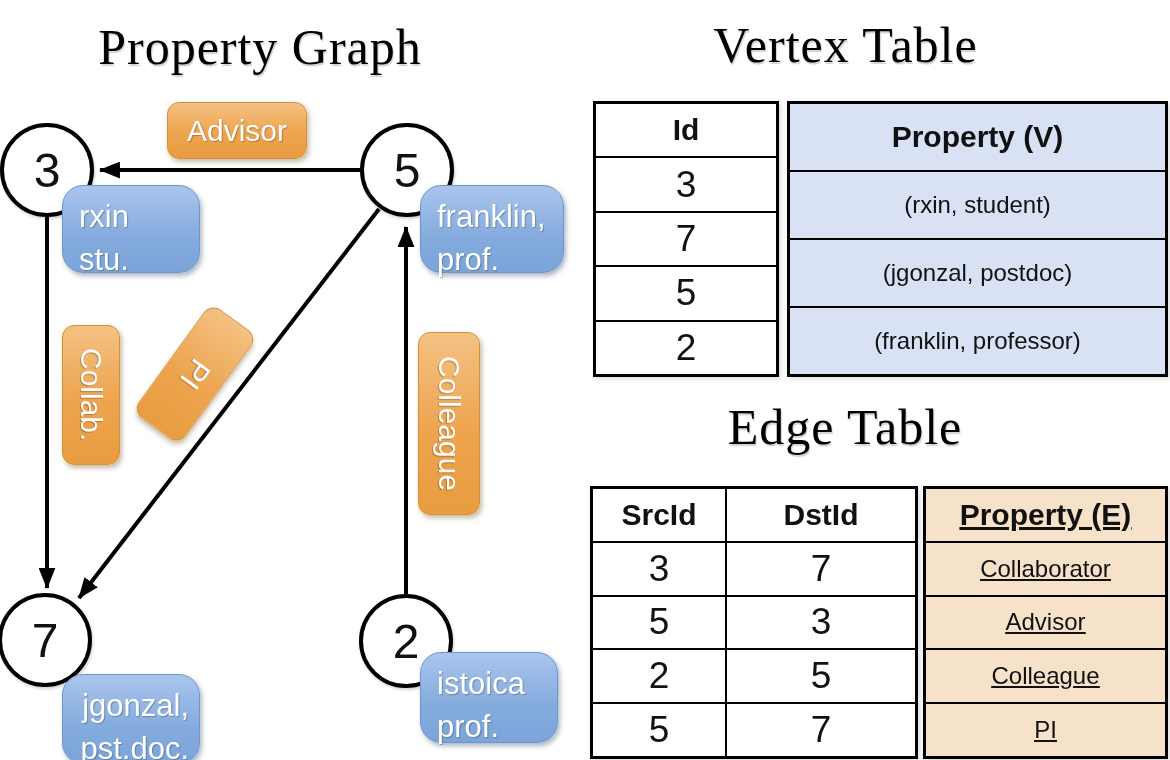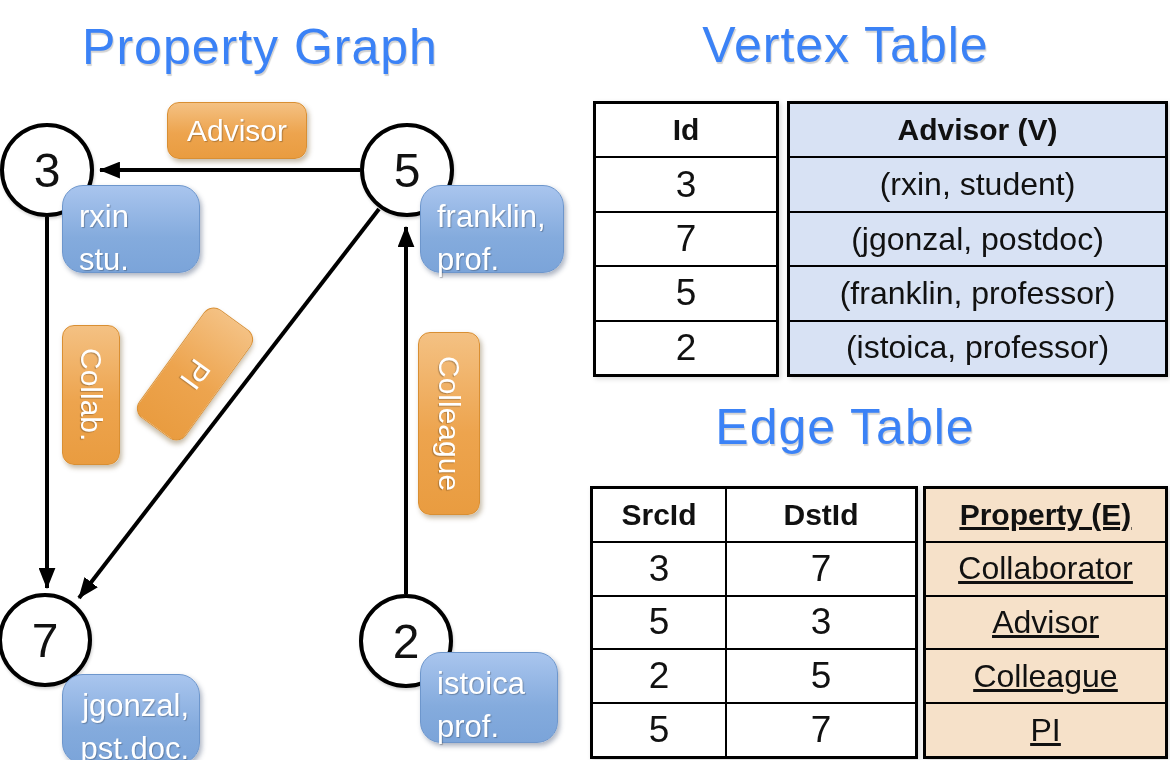--- a/index.html
+++ b/index.html
@@ -2,22 +2,23 @@
 <html><head>
 <meta charset="utf-8">
 <style>
   html,body{margin:0;padding:0;background:#ffffff;}
   .canvas{
     position:relative;width:1170px;height:760px;background:#ffffff;overflow:hidden;
     font-family:"Liberation Sans",sans-serif;color:#111;
   }
   .title{
     position:absolute;text-align:center;font-size:50px;font-weight:normal;
-    letter-spacing:1px;color:#3b82f6;text-shadow:1px 2px 1px rgba(0,0,0,0.18);
+    letter-spacing:1px;color:#000000;text-shadow:1px 2px 1px rgba(0,0,0,0.18);
     white-space:nowrap;
+    font-family:Liberation Serif, serif;
   }
   .title-graph{left:0;top:18px;width:520px;}
   .title-vertex{left:593px;top:16px;width:505px;}
   .title-edge{left:590px;top:398px;width:510px;}
 
   
   svg.edges{position:absolute;left:0;top:0;}
   .node{
     position:absolute;width:94px;height:94px;border:4px solid #000;border-radius:50%;
     background:#fff;box-sizing:border-box;display:flex;align-items:center;justify-content:center;
@@ -40,21 +41,21 @@
   }
   .bbox div{white-space:nowrap;}
 
   
   .tgroup{
     position:absolute;border:3px solid #000;box-sizing:border-box;background:#fff;
     display:flex;flex-direction:column;box-shadow:2px 2px 5px rgba(0,0,0,0.15);
   }
   .trow{
     flex:1;display:flex;align-items:center;justify-content:center;
-    font-size:32px;border-top:2.5px solid #000;
+    font-size:24px;border-top:2.5px solid #000;
   }
   .trow:first-child{border-top:none;}
   .trow.head{font-weight:bold;font-size:30px;border-radius:17px;}
   .trow.num{font-size:37px;}
   .blue-fill{background:#d8e2f4;}
   .tan-fill{background:#f6e1c9;text-decoration:underline;}
   .twocol .trow{padding:0;}
   .cell{flex:1;height:100%;display:flex;align-items:center;justify-content:center;}
   .cell.dst{border-left:2.5px solid #000;}
   .c-src{flex:0 0 132px;}
@@ -126,25 +127,24 @@
 
   <div class="tgroup" style="left:593px;top:101px;width:186px;height:276px;">
     <div class="trow head">Id</div>
     <div class="trow num">3</div>
     <div class="trow num">7</div>
     <div class="trow num">5</div>
     <div class="trow num">2</div>
   </div>
 
   <div class="tgroup blue-fill" style="left:787px;top:101px;width:381px;height:276px;">
-    <div class="trow head blue-fill">Advisor (V)</div>
+    <div class="trow head blue-fill">Property (V)</div>
     <div class="trow blue-fill">(rxin, student)</div>
     <div class="trow blue-fill">(jgonzal, postdoc)</div>
     <div class="trow blue-fill">(franklin, professor)</div>
-    <div class="trow blue-fill">(istoica, professor)</div>
   </div>
 
   <div class="tgroup twocol" style="left:590px;top:486px;width:328px;height:273px;">
     <div class="trow head">
       <div class="cell c-src">SrcId</div>
       <div class="cell c-dst dst">DstId</div>
     </div>
     <div class="trow num">
       <div class="cell c-src">3</div>
       <div class="cell c-dst dst">7</div>

